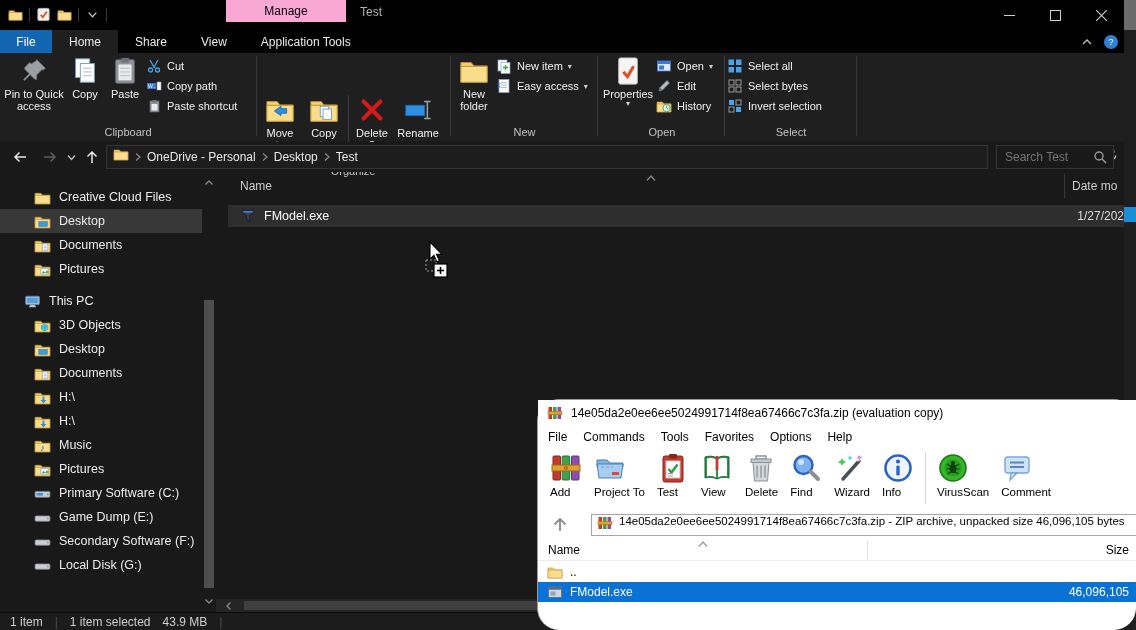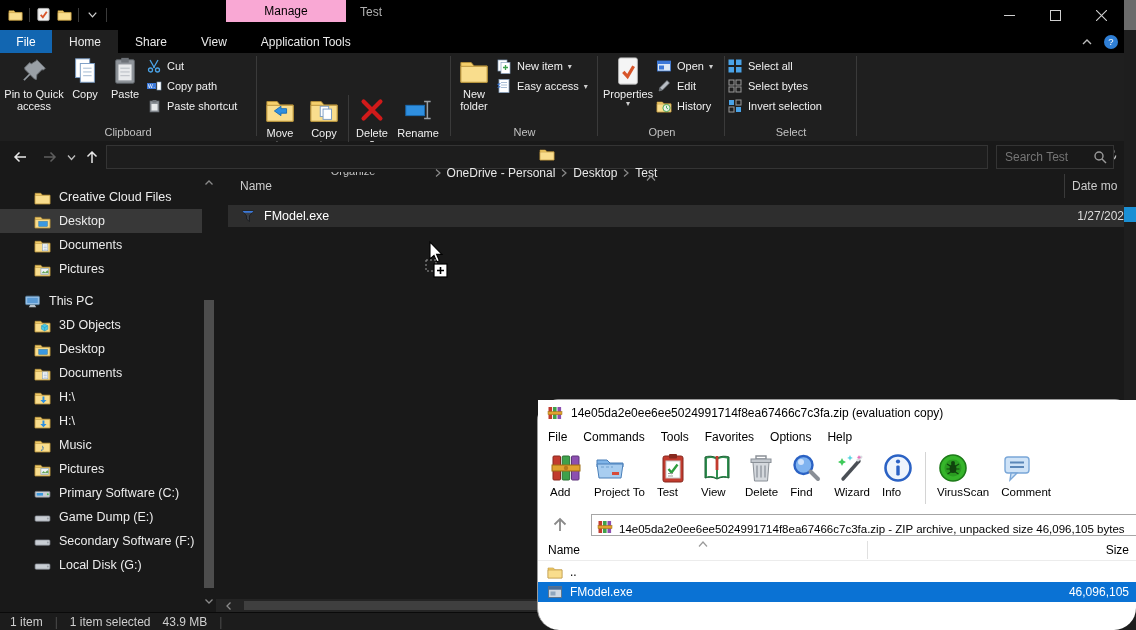--- a/index.html
+++ b/index.html
@@ -45,21 +45,21 @@
   .lbtn .lbl{font-size:11px;line-height:12px;color:#f0f0f0;text-align:center;margin-top:2px;white-space:pre-line;}
   .dd{font-size:8px;color:#cfcfcf;line-height:7px;}
   .small-col{display:flex;flex-direction:column;gap:4px;padding-top:5px;}
   .sbtn{display:flex;align-items:center;gap:5px;height:16px;color:#f0f0f0;font-size:11px;white-space:nowrap;}
   .sbtn .icon{width:16px;height:16px;}
   .in-sep{width:1px;height:70px;background:#3a3a3a;margin:3px 2px 0 2px;}
 
   #ex-navbar{left:0;top:142px;width:1124px;height:30px;background:#191919;}
   .nav-ic{position:absolute;top:7px;width:16px;height:16px;}
   #addr-box{position:absolute;left:106px;top:3px;width:882px;height:24px;background:#1d1d1d;border:1px solid #343434;
-    display:flex;align-items:center;padding:0 6px;gap:4px;flex-direction:column;}
+    display:flex;padding:0 6px;gap:4px;}
   #addr-box .icon{width:16px;height:16px;flex:0 0 auto;}
   .crumb{color:#e8e8e8;padding:0 4px;}
   #addr-right{position:absolute;right:6px;top:7px;display:flex;gap:12px;align-items:center;}
   #addr-right .icon{width:13px;height:13px;}
   #search-box{position:absolute;left:996px;top:3px;width:118px;height:24px;background:#191919;border:1px solid #343434;
     display:flex;align-items:center;padding:0 6px;}
   #search-box input{flex:1;background:transparent;border:none;outline:none;color:#9a9a9a;font-size:12px;width:80px;}
   #search-box .icon{width:14px;height:14px;}
 
   #ex-sidebar{left:0;top:181px;width:202px;height:440px;overflow:hidden;}
@@ -101,21 +101,21 @@
   #wr-menubar{position:absolute;left:0;top:25px;width:599px;height:23px;display:flex;align-items:center;padding-left:2px;}
   .wr-menu-item{padding:0 8px;color:#000;}
   #wr-toolbar{position:absolute;left:0;top:48px;width:599px;height:63px;display:flex;align-items:flex-start;padding-left:6px;}
   .wr-btn{display:flex;flex-direction:column;align-items:flex-start;padding:4px 6px 0 6px;}
   .wr-btn .icon{width:32px;height:32px;}
   .wr-btn .lbl{font-size:11.5px;margin-top:2px;color:#000;white-space:nowrap;}
   .wr-sep{width:1px;height:52px;background:#d4d4d4;margin:4px 5px 0 5px;}
   #wr-addr-row{position:absolute;left:0;top:111px;width:599px;height:28px;}
   #wr-up{position:absolute;left:12px;top:3px;width:20px;height:20px;}
   #wr-addr{position:absolute;left:53px;top:3px;width:546px;height:22px;border:1px solid #a6a6a6;background:#fff;
-    display:flex;align-items:flex-end;gap:6px;padding:0 5px;overflow:hidden;}
+    display:flex;align-items:flex-start;gap:6px;padding:0 5px;overflow:hidden;}
   #wr-addr .icon{width:16px;height:16px;flex:0 0 auto;}
   #wr-addr span{white-space:nowrap;font-size:11.5px;}
   #wr-lheader{position:absolute;left:0;top:139px;width:599px;height:22px;border-bottom:1px solid #ececec;}
   #wr-lheader .colname{position:absolute;left:10px;top:4px;}
   #wr-lheader .colsize{position:absolute;right:8px;top:4px;}
   #wr-lheader .sortcar{position:absolute;left:160px;top:1px;width:10px;height:8px;}
   #wr-lheader .coldiv{position:absolute;left:329px;top:2px;width:1px;height:18px;background:#e0e0e0;}
   .wr-row{position:absolute;left:0;width:599px;height:20px;display:flex;align-items:center;}
   .wr-row .icon{width:16px;height:16px;margin-left:9px;}
   .wr-row .fname{margin-left:7px;}

